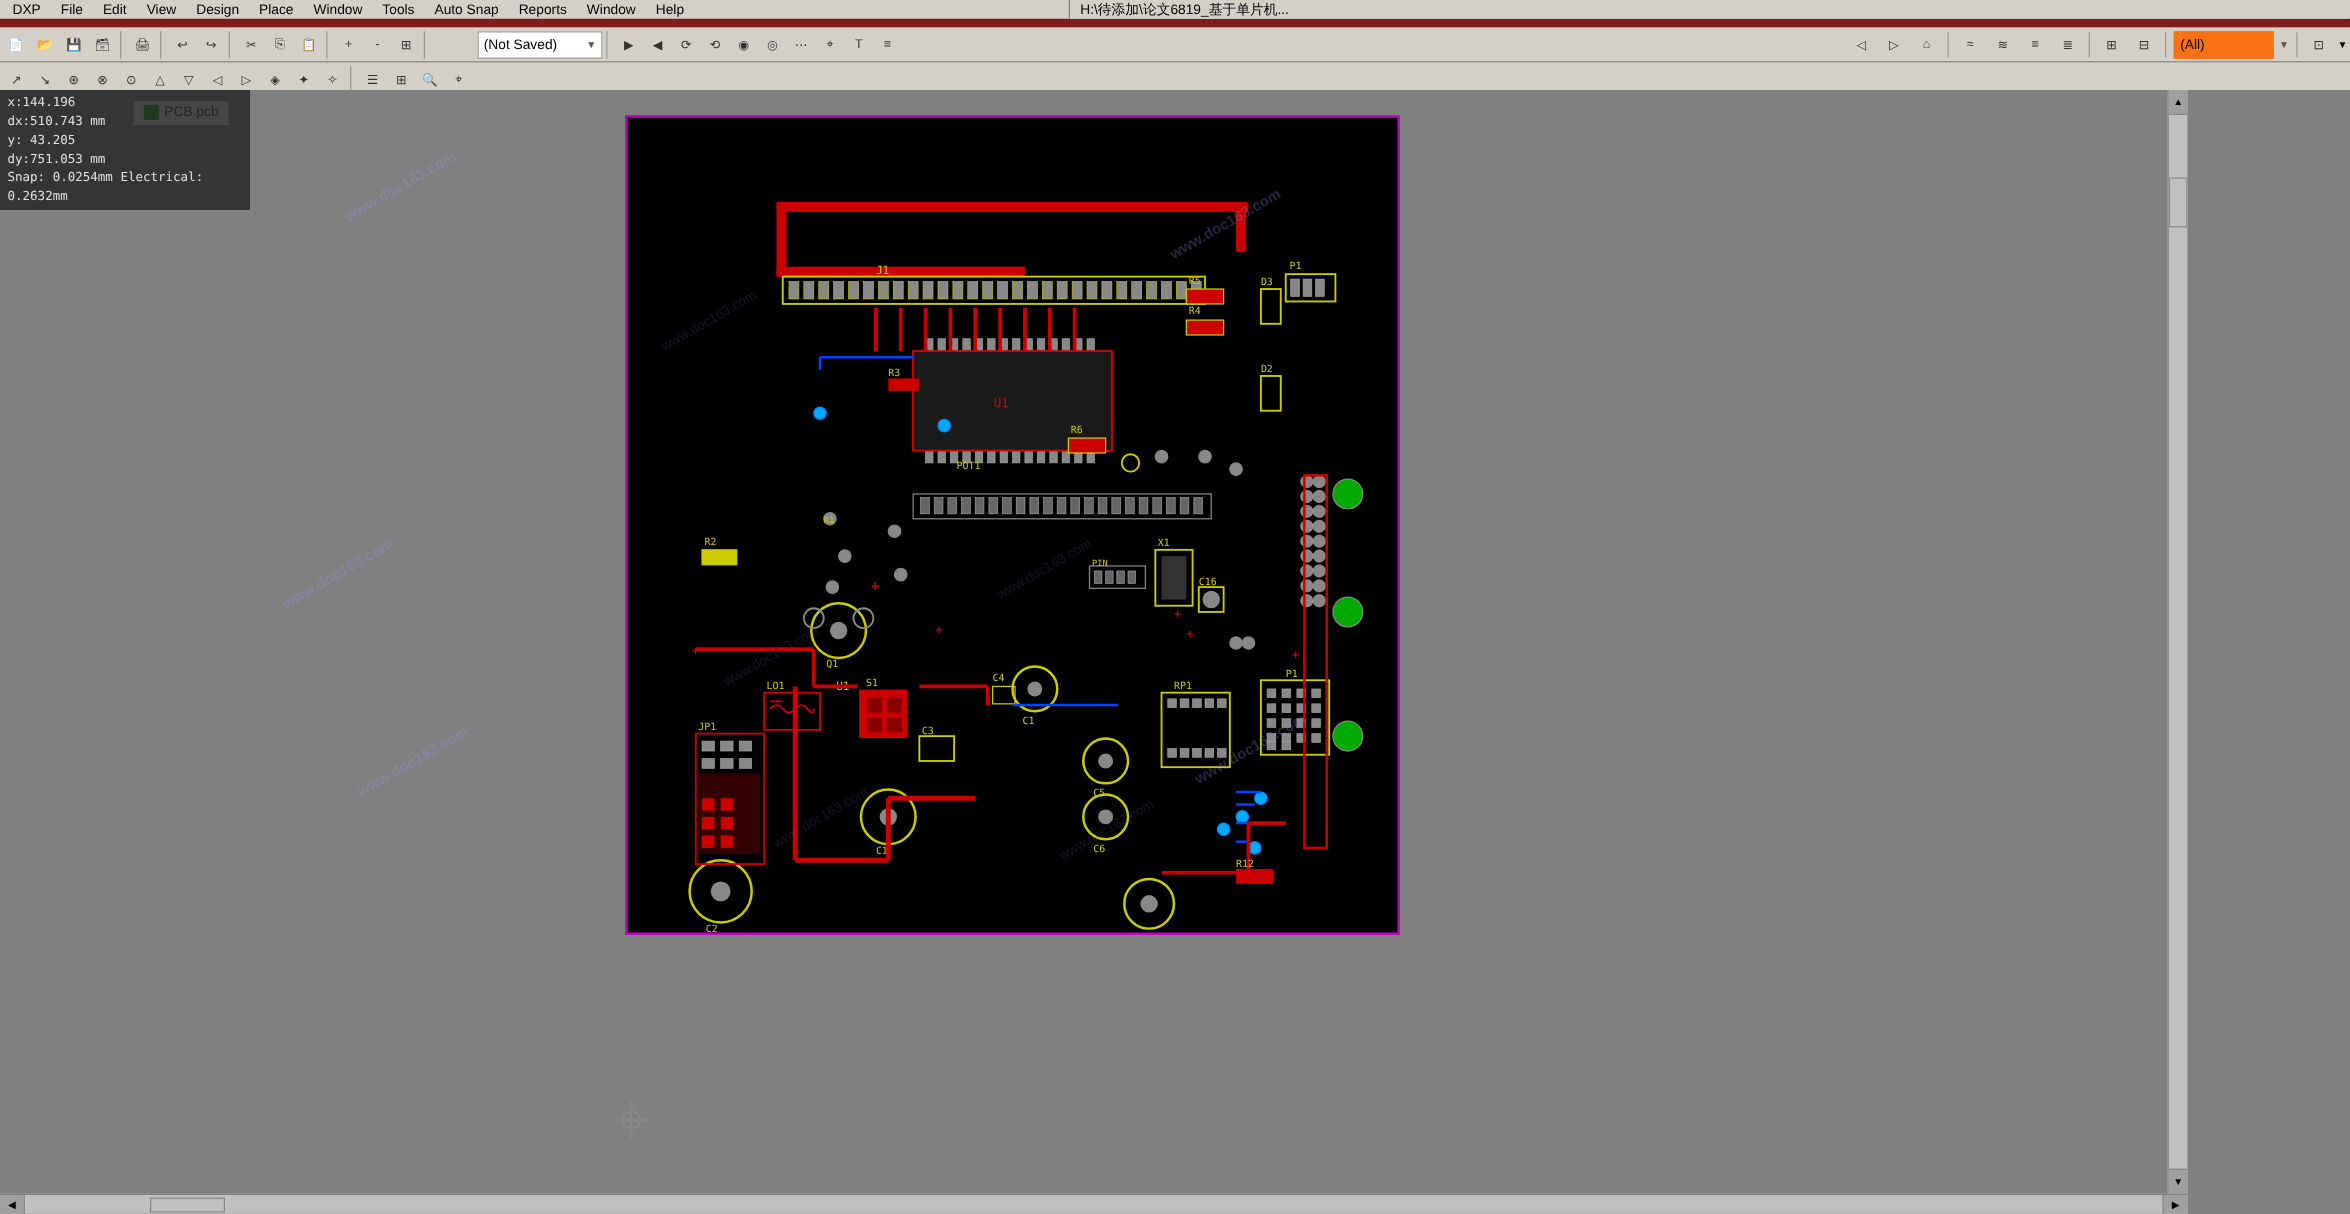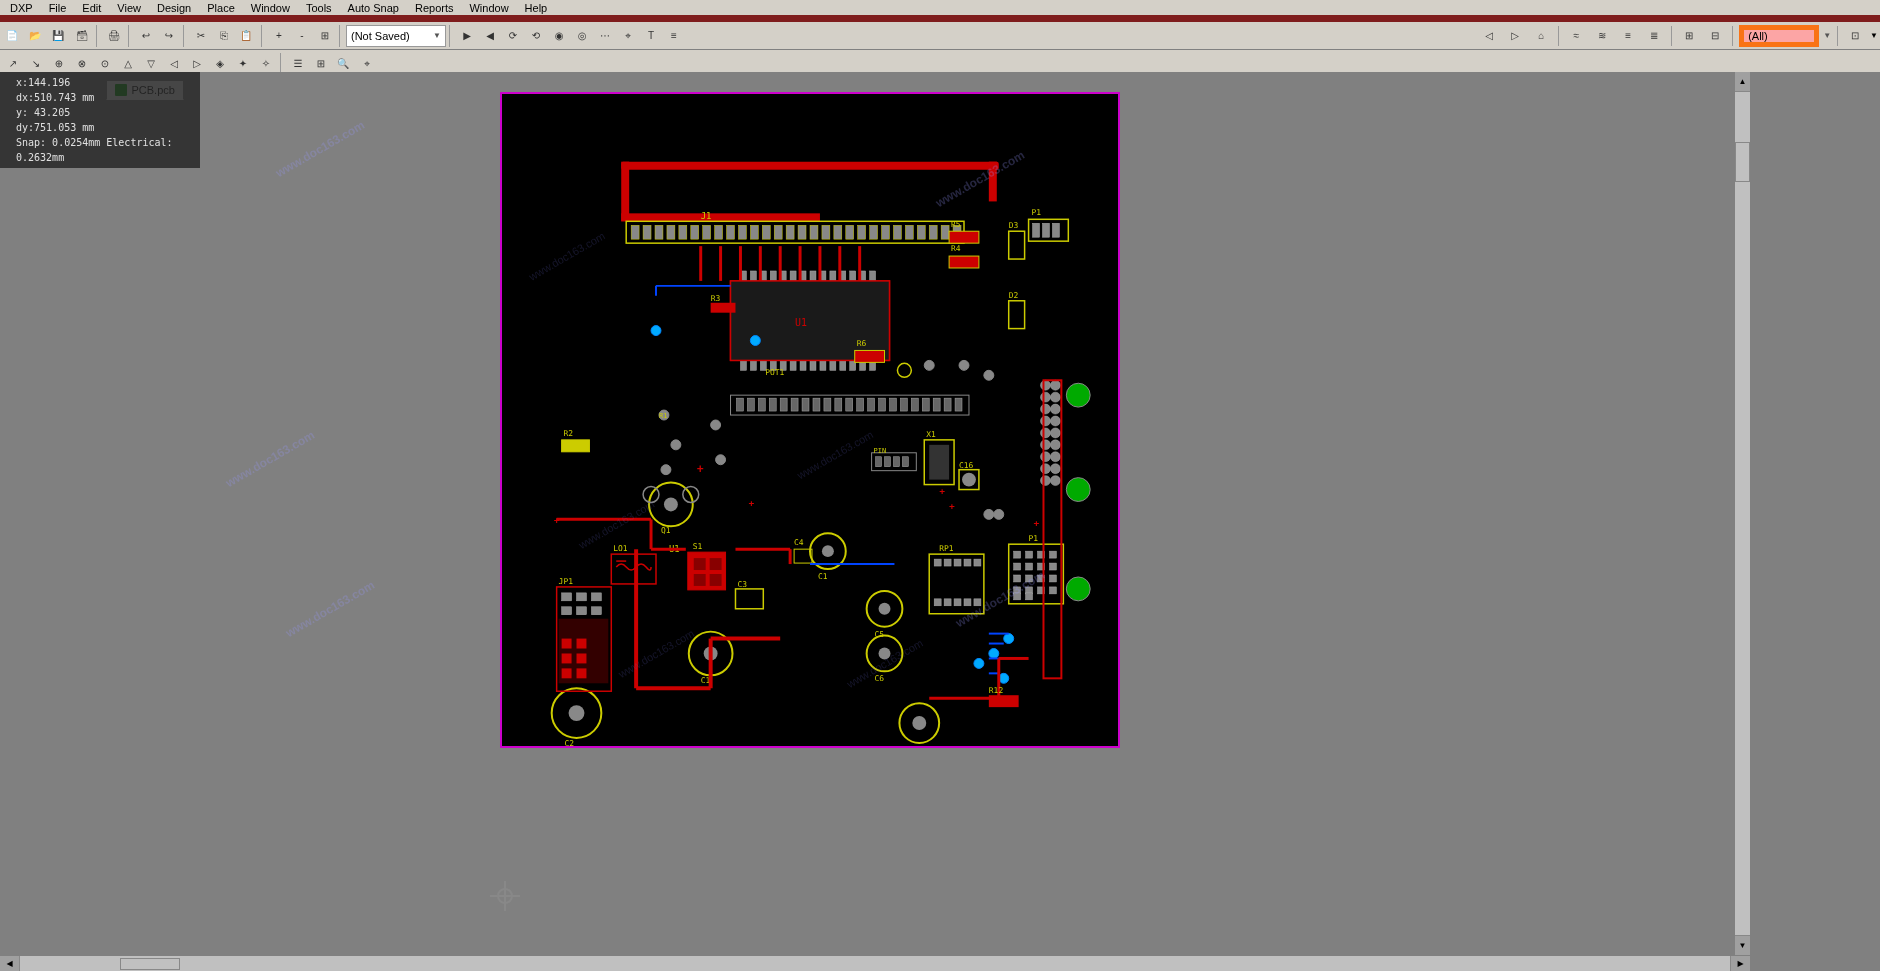--- a/index.html
+++ b/index.html
@@ -64,20 +64,21 @@
       height: 22px;
       background: #fff;
       border: 1px solid #999;
       display: flex;
       align-items: center;
       padding: 0 4px;
       gap: 4px;
       font-size: 11px;
       min-width: 100px;
       cursor: pointer;
+      margin-left: 36px;
     }
     .toolbar-dropdown-arrow {
       font-size: 8px;
       color: #555;
     }
 
     
     #toolbar2 {
       width: 100%;
       height: 28px;
@@ -130,21 +131,21 @@
     
     #statusbar {
       position: absolute;
       top: 72px;
       left: 0;
       width: 200px;
       background: rgba(40,40,40,0.85);
       color: #e0e0e0;
       font-size: 10px;
       font-family: monospace;
-      padding: 3px 16px;
+      padding: 3px 6px;
       line-height: 1.5;
       z-index: 10;
     }
 
     
     #canvas-area {
       position: absolute;
       top: 72px;
       left: 0;
       right: 0;
@@ -212,22 +213,22 @@
       position: absolute;
       top: 72px;
       right: 130px;
       width: 16px;
       bottom: 16px;
       background: #c0c0c0;
       border-left: 1px solid #808080;
     }
     .tr-dropdown {
       height: 22px;
-      background: #fca5a5;
-      border: 5px solid #f97316;
+      background: #f97316;
+      border: 1px solid #f97316;
       display: flex;
       align-items: center;
       padding: 0 4px;
       font-size: 11px;
       min-width: 80px;
     }
 
     
     .cursor-cross {
       position: absolute;
@@ -286,20 +287,21 @@
   <div class="menu-item">Edit</div>
   <div class="menu-item">View</div>
   <div class="menu-item">Design</div>
   <div class="menu-item">Place</div>
   <div class="menu-item">Window</div>
   <div class="menu-item">Tools</div>
   <div class="menu-item">Auto Snap</div>
   <div class="menu-item">Reports</div>
   <div class="menu-item">Window</div>
   <div class="menu-item">Help</div>
+  <div style="flex:1; background:#d4d0c8; height:100%; border-left:1px solid #808080; padding: 0 8px; display:flex; align-items:center; font-size:11px; min-width: 300px; margin-left: 300px;">H:\待添加\论文6819_基于单片机...</div>
 </div>
 
 <div id="toolbar">
 
   <div class="toolbar-btn" title="New">📄</div>
   <div class="toolbar-btn" title="Open">📂</div>
   <div class="toolbar-btn" title="Save">💾</div>
   <div class="toolbar-btn" title="Save All">🗃</div>
   <div class="toolbar-separator"></div>
   <div class="toolbar-btn" title="Print">🖨</div>

